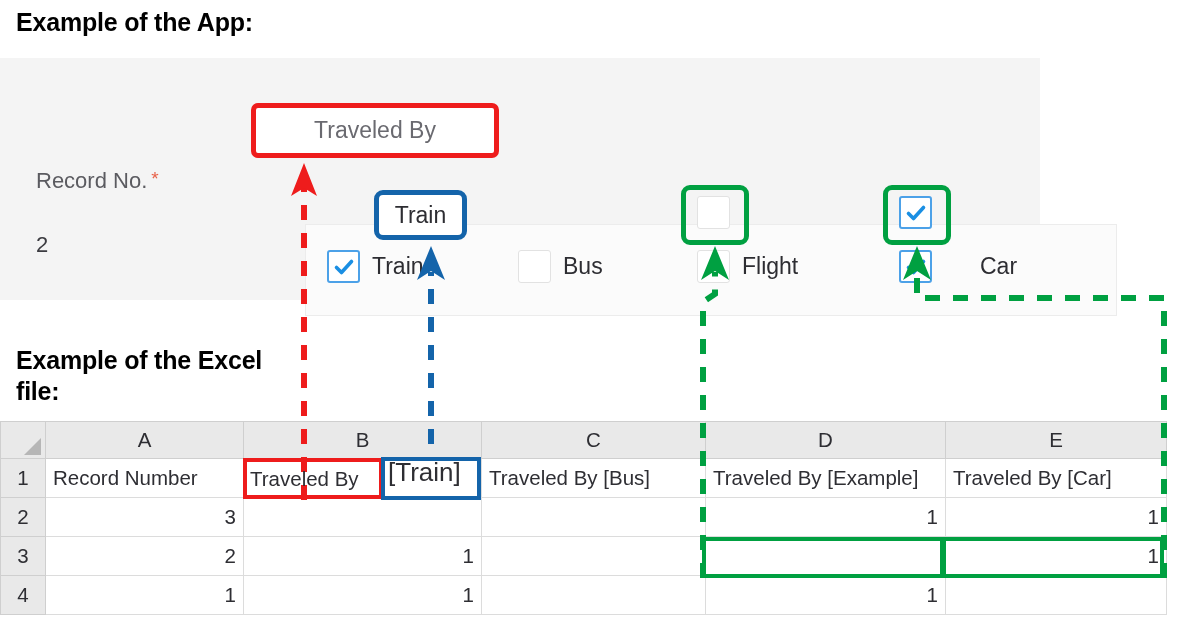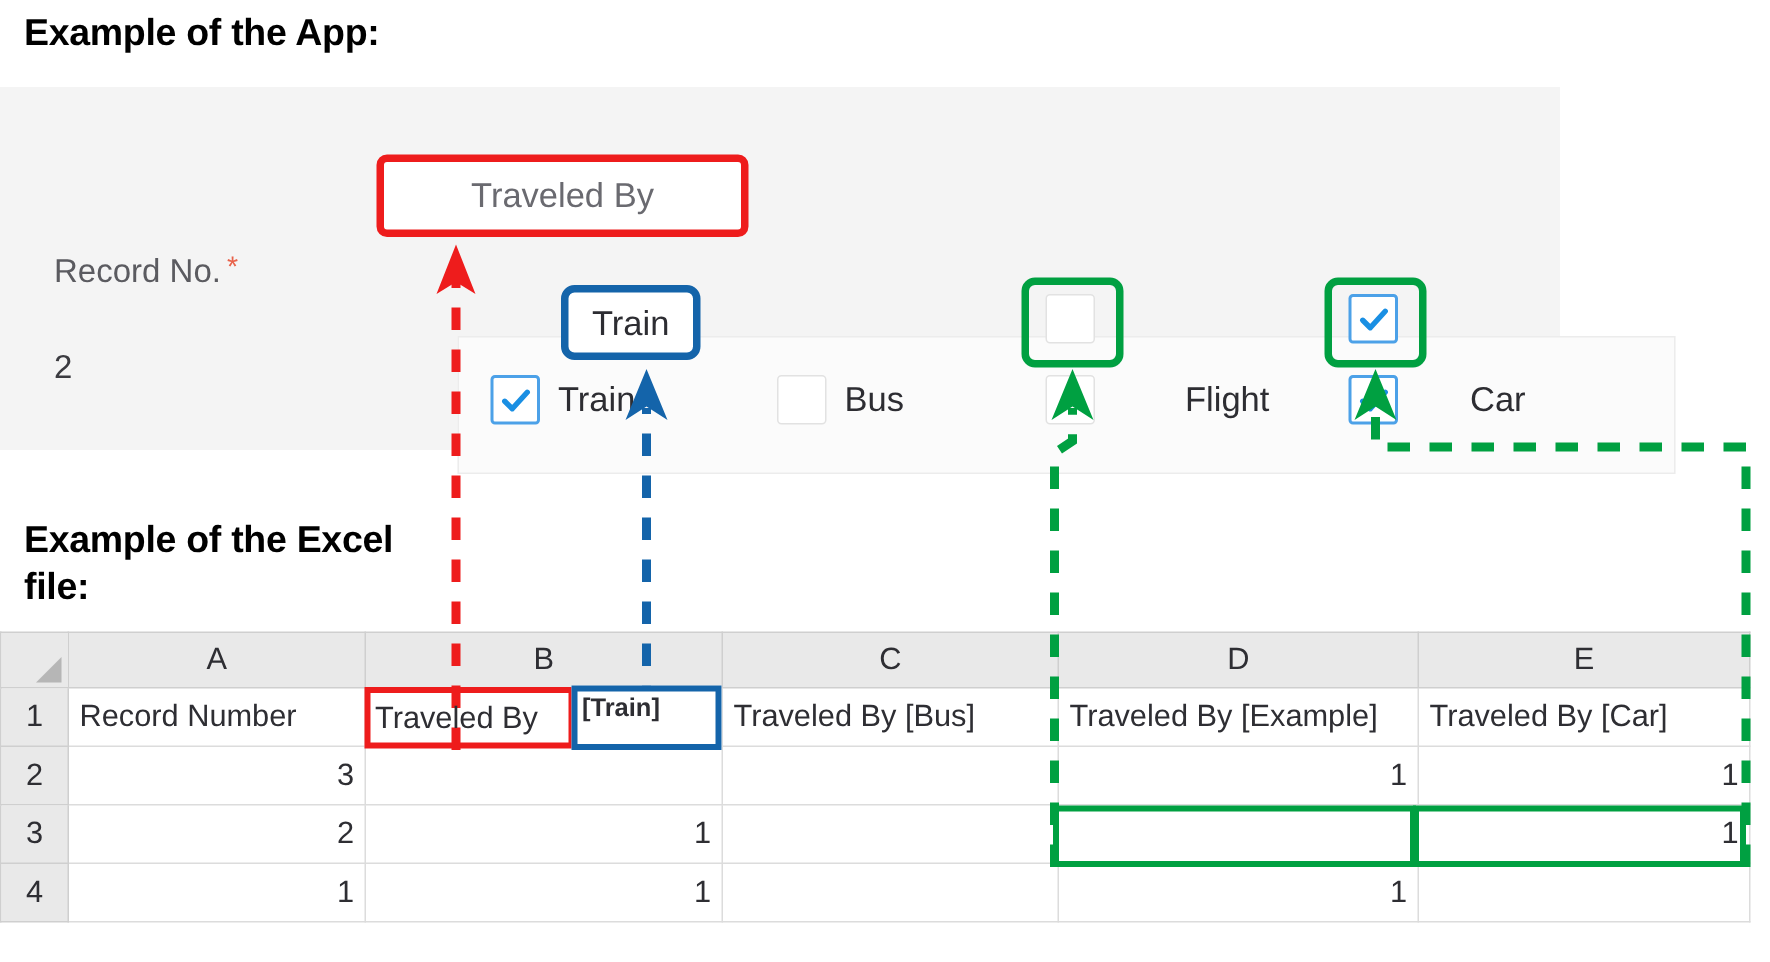--- a/index.html
+++ b/index.html
@@ -88,21 +88,21 @@
   .cb-check { display: block; }
   .cb-label {
     font-size: 23px;
     color: #2d2d32;
     margin-left: 12px;
     white-space: nowrap;
   }
 
   #cb-train  { left: 327px; }
   #cb-bus    { left: 518px; }
-  #cb-flight { left: 697px; gap: 48px; }
+  #cb-flight { left: 697px; }
   #cb-car    { left: 899px; gap: 36px; }
 
   
   #excel {
     position: absolute;
     left: 0px; top: 421px;
     border-collapse: collapse;
     table-layout: fixed;
     font-size: 20.5px;
     color: #2e2e33;
@@ -233,21 +233,21 @@
     left: 250px; top: 458px;
     height: 41px;
     display: flex; align-items: center;
     font-size: 20.5px; color: #2e2e33;
   }
   #b1-text-b {
     position: absolute;
     left: 388px; top: 458px;
     height: 28px;
     display: flex; align-items: center;
-    font-size: 17px; color: #2e2e33; font-weight: bold;
+    font-size: 26px; color: #2e2e33;
   }
 </style>
 </head>
 <body>
 
 <div id="root">
 
   <div class="caption" id="caption-app">Example of the App:</div>
   <div class="caption" id="caption-excel">Example of the Excel file:</div>
 

